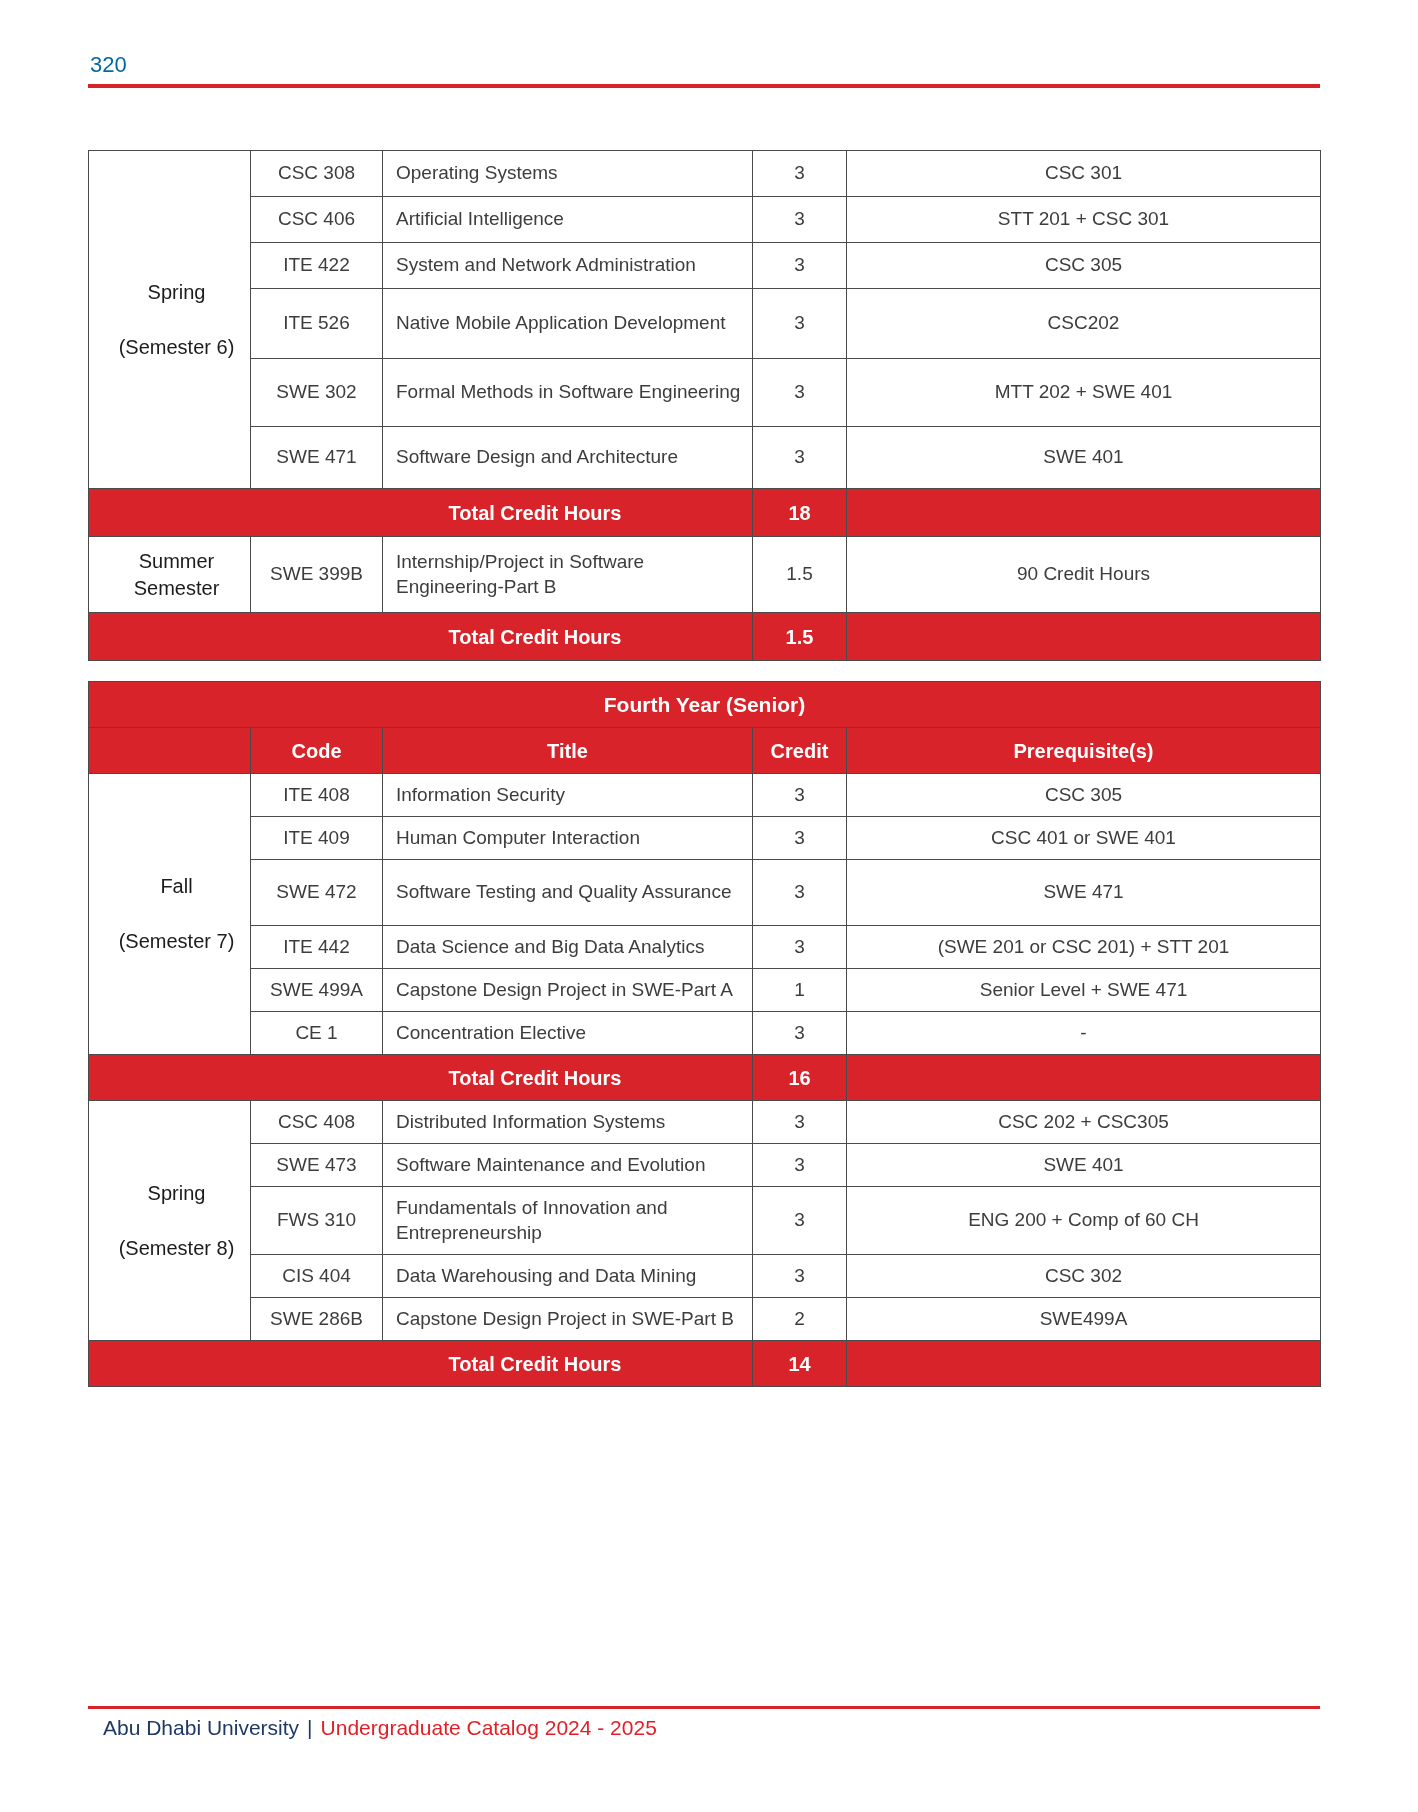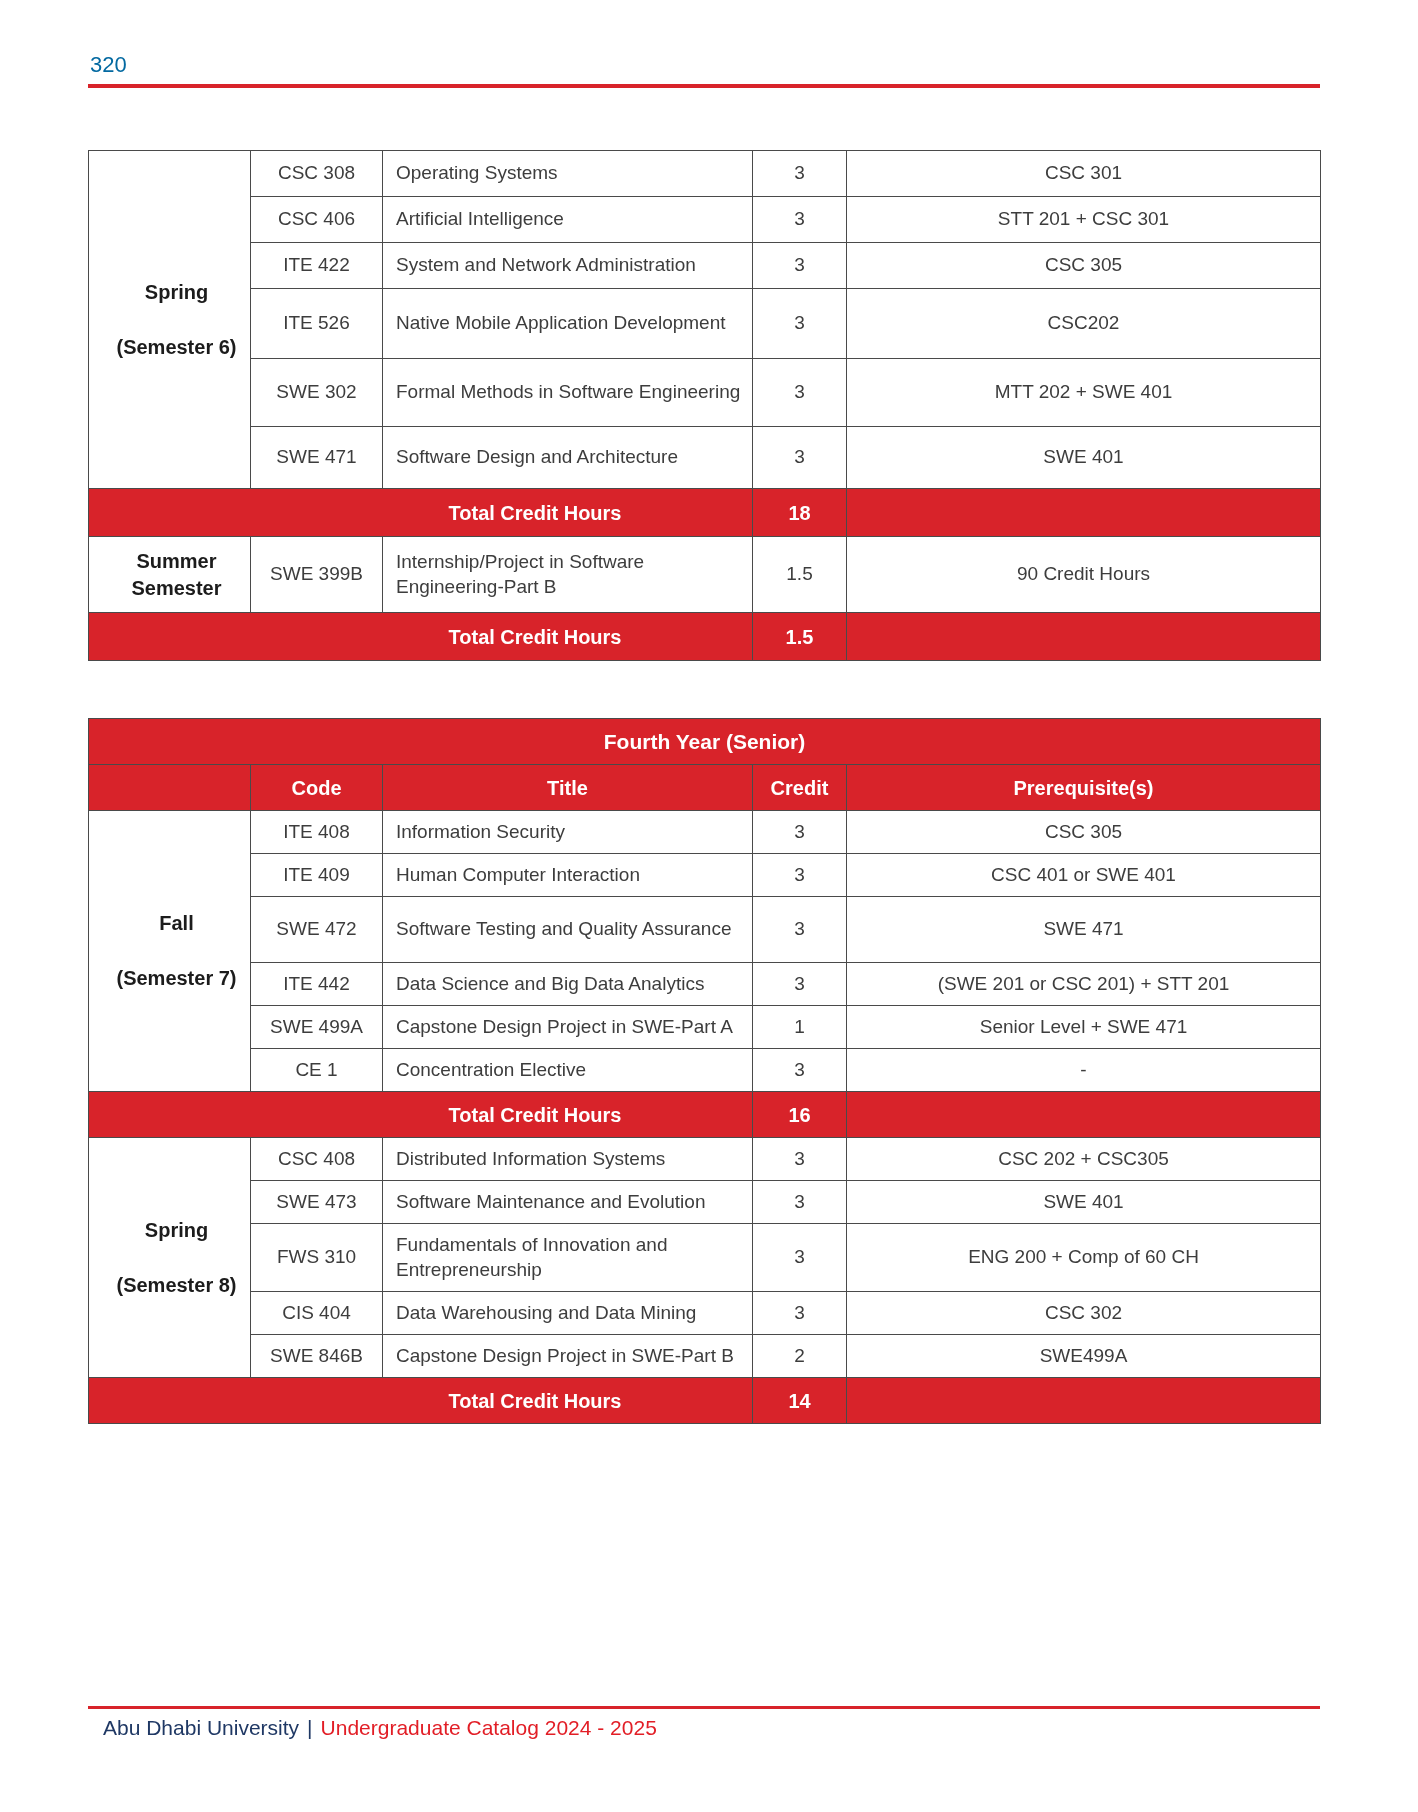--- a/index.html
+++ b/index.html
@@ -27,34 +27,34 @@
   .top-rule{
     position:absolute;left:88px;top:84px;
     width:1232px;height:4px;background:var(--brand-red);
   }
   table.course-table{
     position:absolute;left:88px;
     width:1232px;
     border-collapse:collapse;table-layout:fixed;
   }
   table.t1{top:150px;}
-  table.t2{top:718px;}
+  table.t2{top:681px;}
   .course-table td{
     border:1px solid var(--border);
     font-size:19px;
     text-align:center;vertical-align:middle;
     padding:2px 6px;
     color:var(--text);
     line-height:1.3;
   }
   .course-table td.title{
     text-align:left;padding:2px 10px 2px 13px;
   }
   td.sem{
-    font-weight:700;color:#1C1C1C;font-size:20px;line-height:1.25;padding-left:20px;
+    font-weight:400;color:#1C1C1C;font-size:20px;line-height:1.25;padding-left:20px;
   }
   td.sem .sem-l2{margin-top:2px;}
   td.sem.gap .sem-l2{margin-top:30px;}
   
   tr.band td, tr.cols td, tr.total-row td{
     background:var(--brand-red);
     color:#ffffff;font-weight:700;
   }
   tr.band td{font-size:21px;}
   tr.cols td{font-size:20px;}
@@ -253,21 +253,21 @@
         <td class="credit">3</td>
         <td class="prereq">ENG 200 + Comp of 60 CH</td>
       </tr>
       <tr class="rh-s">
         <td class="code">CIS 404</td>
         <td class="title">Data Warehousing and Data Mining</td>
         <td class="credit">3</td>
         <td class="prereq">CSC 302</td>
       </tr>
       <tr class="rh-s">
-        <td class="code">SWE 846B</td>
+        <td class="code">SWE 286B</td>
         <td class="title">Capstone Design Project in SWE-Part B</td>
         <td class="credit">2</td>
         <td class="prereq">SWE499A</td>
       </tr>
       <tr class="total-row rh-total2">
         <td class="total-label" colspan="3">Total Credit Hours</td>
         <td class="total-value">14</td>
         <td class="total-blank"></td>
       </tr>
     </tbody>

